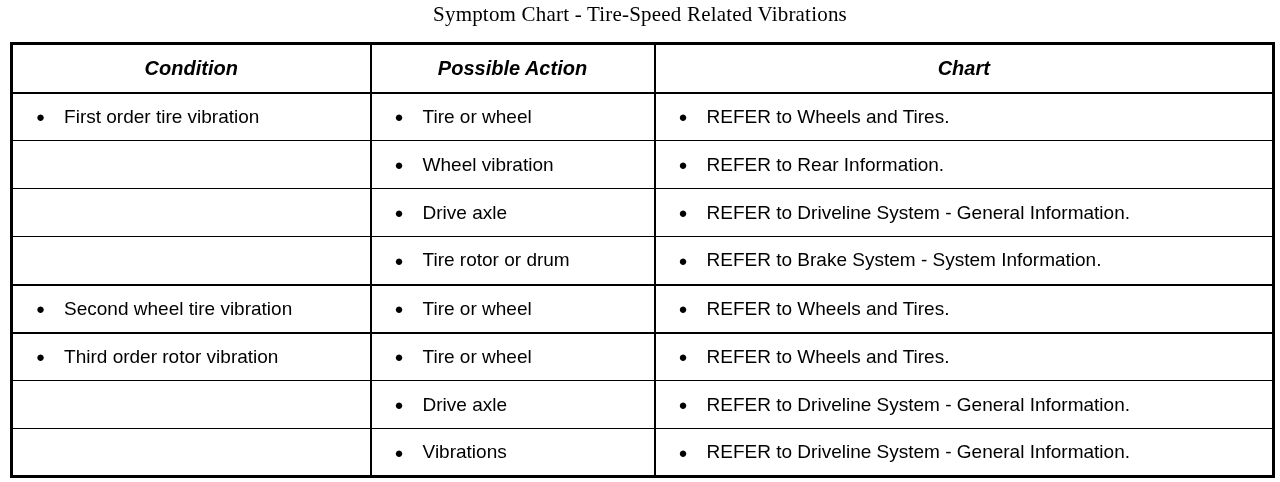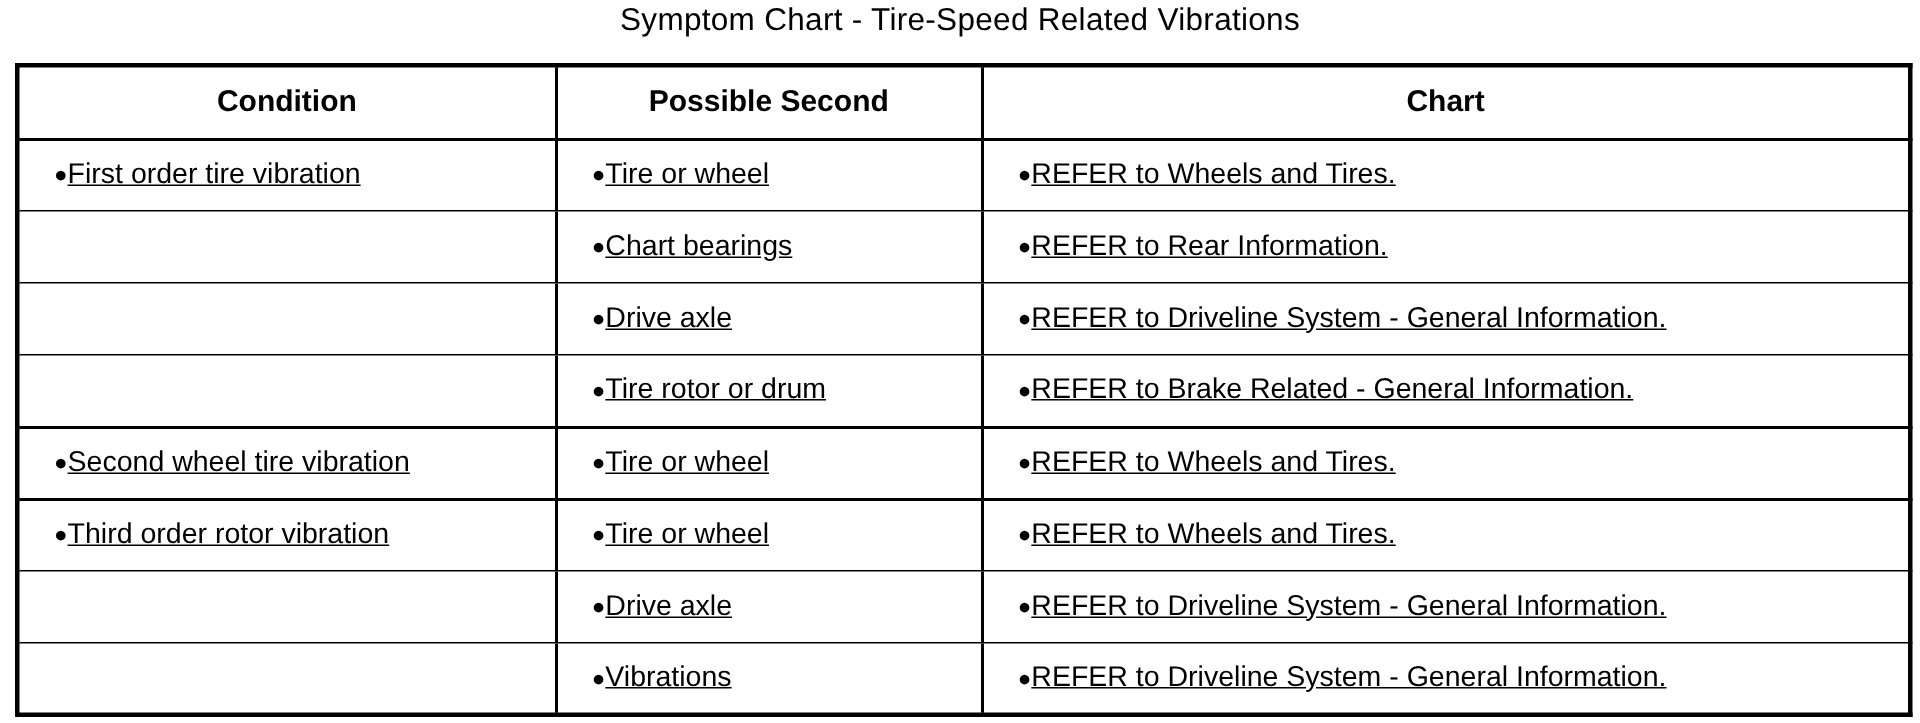--- a/index.html
+++ b/index.html
@@ -12,20 +12,21 @@
     position: relative;
   }
   .title {
     position: absolute;
     top: 2px; left: 0;
     width: 1280px;
     text-align: center;
     font-size: 21px;
     font-weight: 400;
     letter-spacing: 0.2px;
+    font-family: Liberation Serif, serif;
   }
   table.symptom {
     position: absolute;
     left: 10px; top: 42px;
     width: 1262px;
     border-collapse: collapse;
     table-layout: fixed;
     border: 3px solid #000000;
     background: #ffffff;
   }
@@ -34,57 +35,58 @@
   col.c-action    { width: 619px; }
   th {
     height: 49px;
     border-left: 2px solid #000000;
     border-right: 2px solid #000000;
     border-bottom: 2px solid #000000;
     font-size: 20px;
     font-weight: 700;
     text-align: center;
     vertical-align: middle;
+    font-style: italic;
   }
   td {
     height: 48px;
     border-left: 2px solid #000000;
     border-right: 2px solid #000000;
     border-top: 1px solid #000000;
     vertical-align: middle;
     font-size: 19px;
   }
   tr.group-start td { border-top: 2px solid #000000; }
   .cell-inner {
     display: flex;
     align-items: center;
     padding-left: 23px;
   }
   .bullet {
     font-size: 15px;
     line-height: 1;
     flex: 0 0 auto;
   }
-  .cell-text { white-space: nowrap; text-decoration: underline; }
+  .cell-text { margin-left: 19px; white-space: nowrap; }
 </style>
 </head>
 <body>
 
 <div class="title">Symptom Chart - Tire-Speed Related Vibrations</div>
 
 <table class="symptom">
   <colgroup>
     <col class="c-condition">
       <col class="c-source">
       <col class="c-action">
   </colgroup>
   <thead>
     <tr>
       <th>Condition</th>
-      <th>Possible Second</th>
+      <th>Possible Action</th>
       <th>Chart</th>
     </tr>
   </thead>
   <tbody>
 
     <tr class="group-start">
       <td>
         <div class="cell-inner">
           <span class="bullet">●</span>
           <span class="cell-text">First order tire vibration</span>
@@ -102,21 +104,21 @@
           <span class="cell-text">REFER to Wheels and Tires.</span>
         </div>
       </td>
     </tr>
 
     <tr>
       <td></td>
       <td>
         <div class="cell-inner">
           <span class="bullet">●</span>
-          <span class="cell-text">Chart bearings</span>
+          <span class="cell-text">Wheel vibration</span>
         </div>
       </td>
       <td>
         <div class="cell-inner">
           <span class="bullet">●</span>
           <span class="cell-text">REFER to Rear Information.</span>
         </div>
       </td>
     </tr>
 
@@ -140,21 +142,21 @@
       <td></td>
       <td>
         <div class="cell-inner">
           <span class="bullet">●</span>
           <span class="cell-text">Tire rotor or drum</span>
         </div>
       </td>
       <td>
         <div class="cell-inner">
           <span class="bullet">●</span>
-          <span class="cell-text">REFER to Brake Related - General Information.</span>
+          <span class="cell-text">REFER to Brake System - System Information.</span>
         </div>
       </td>
     </tr>
 
     <tr class="group-start">
       <td>
         <div class="cell-inner">
           <span class="bullet">●</span>
           <span class="cell-text">Second wheel tire vibration</span>
         </div>

